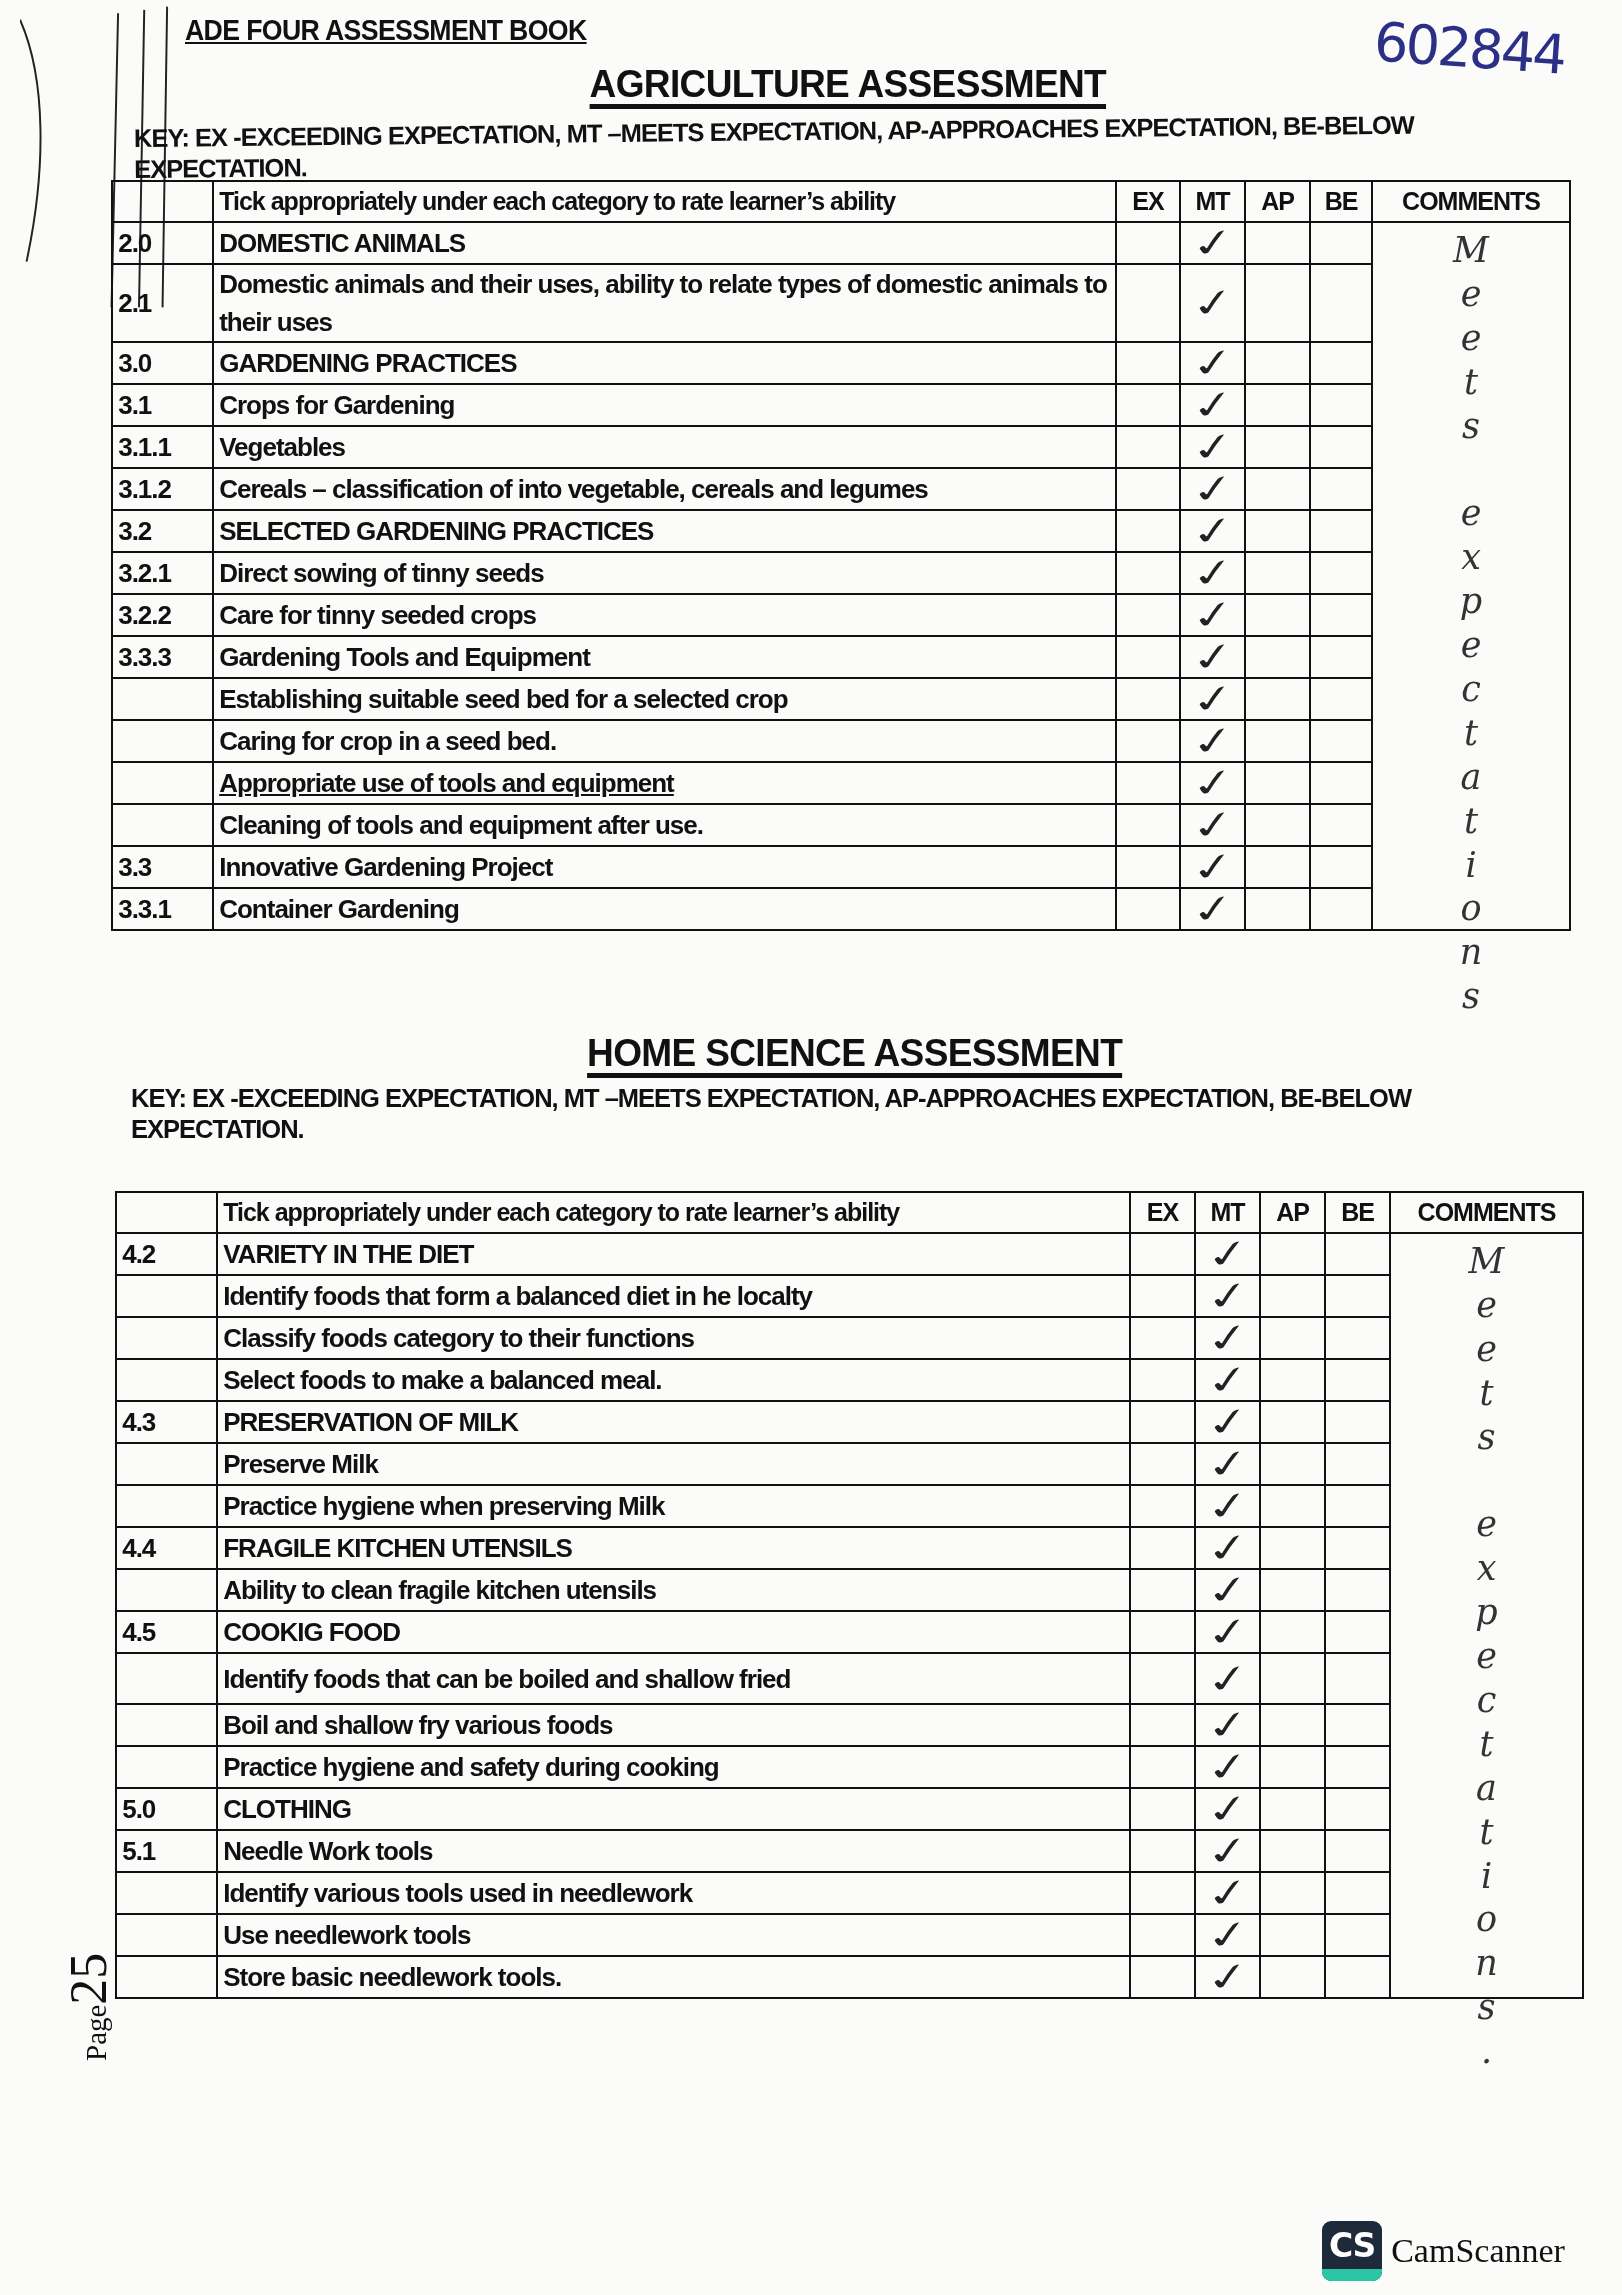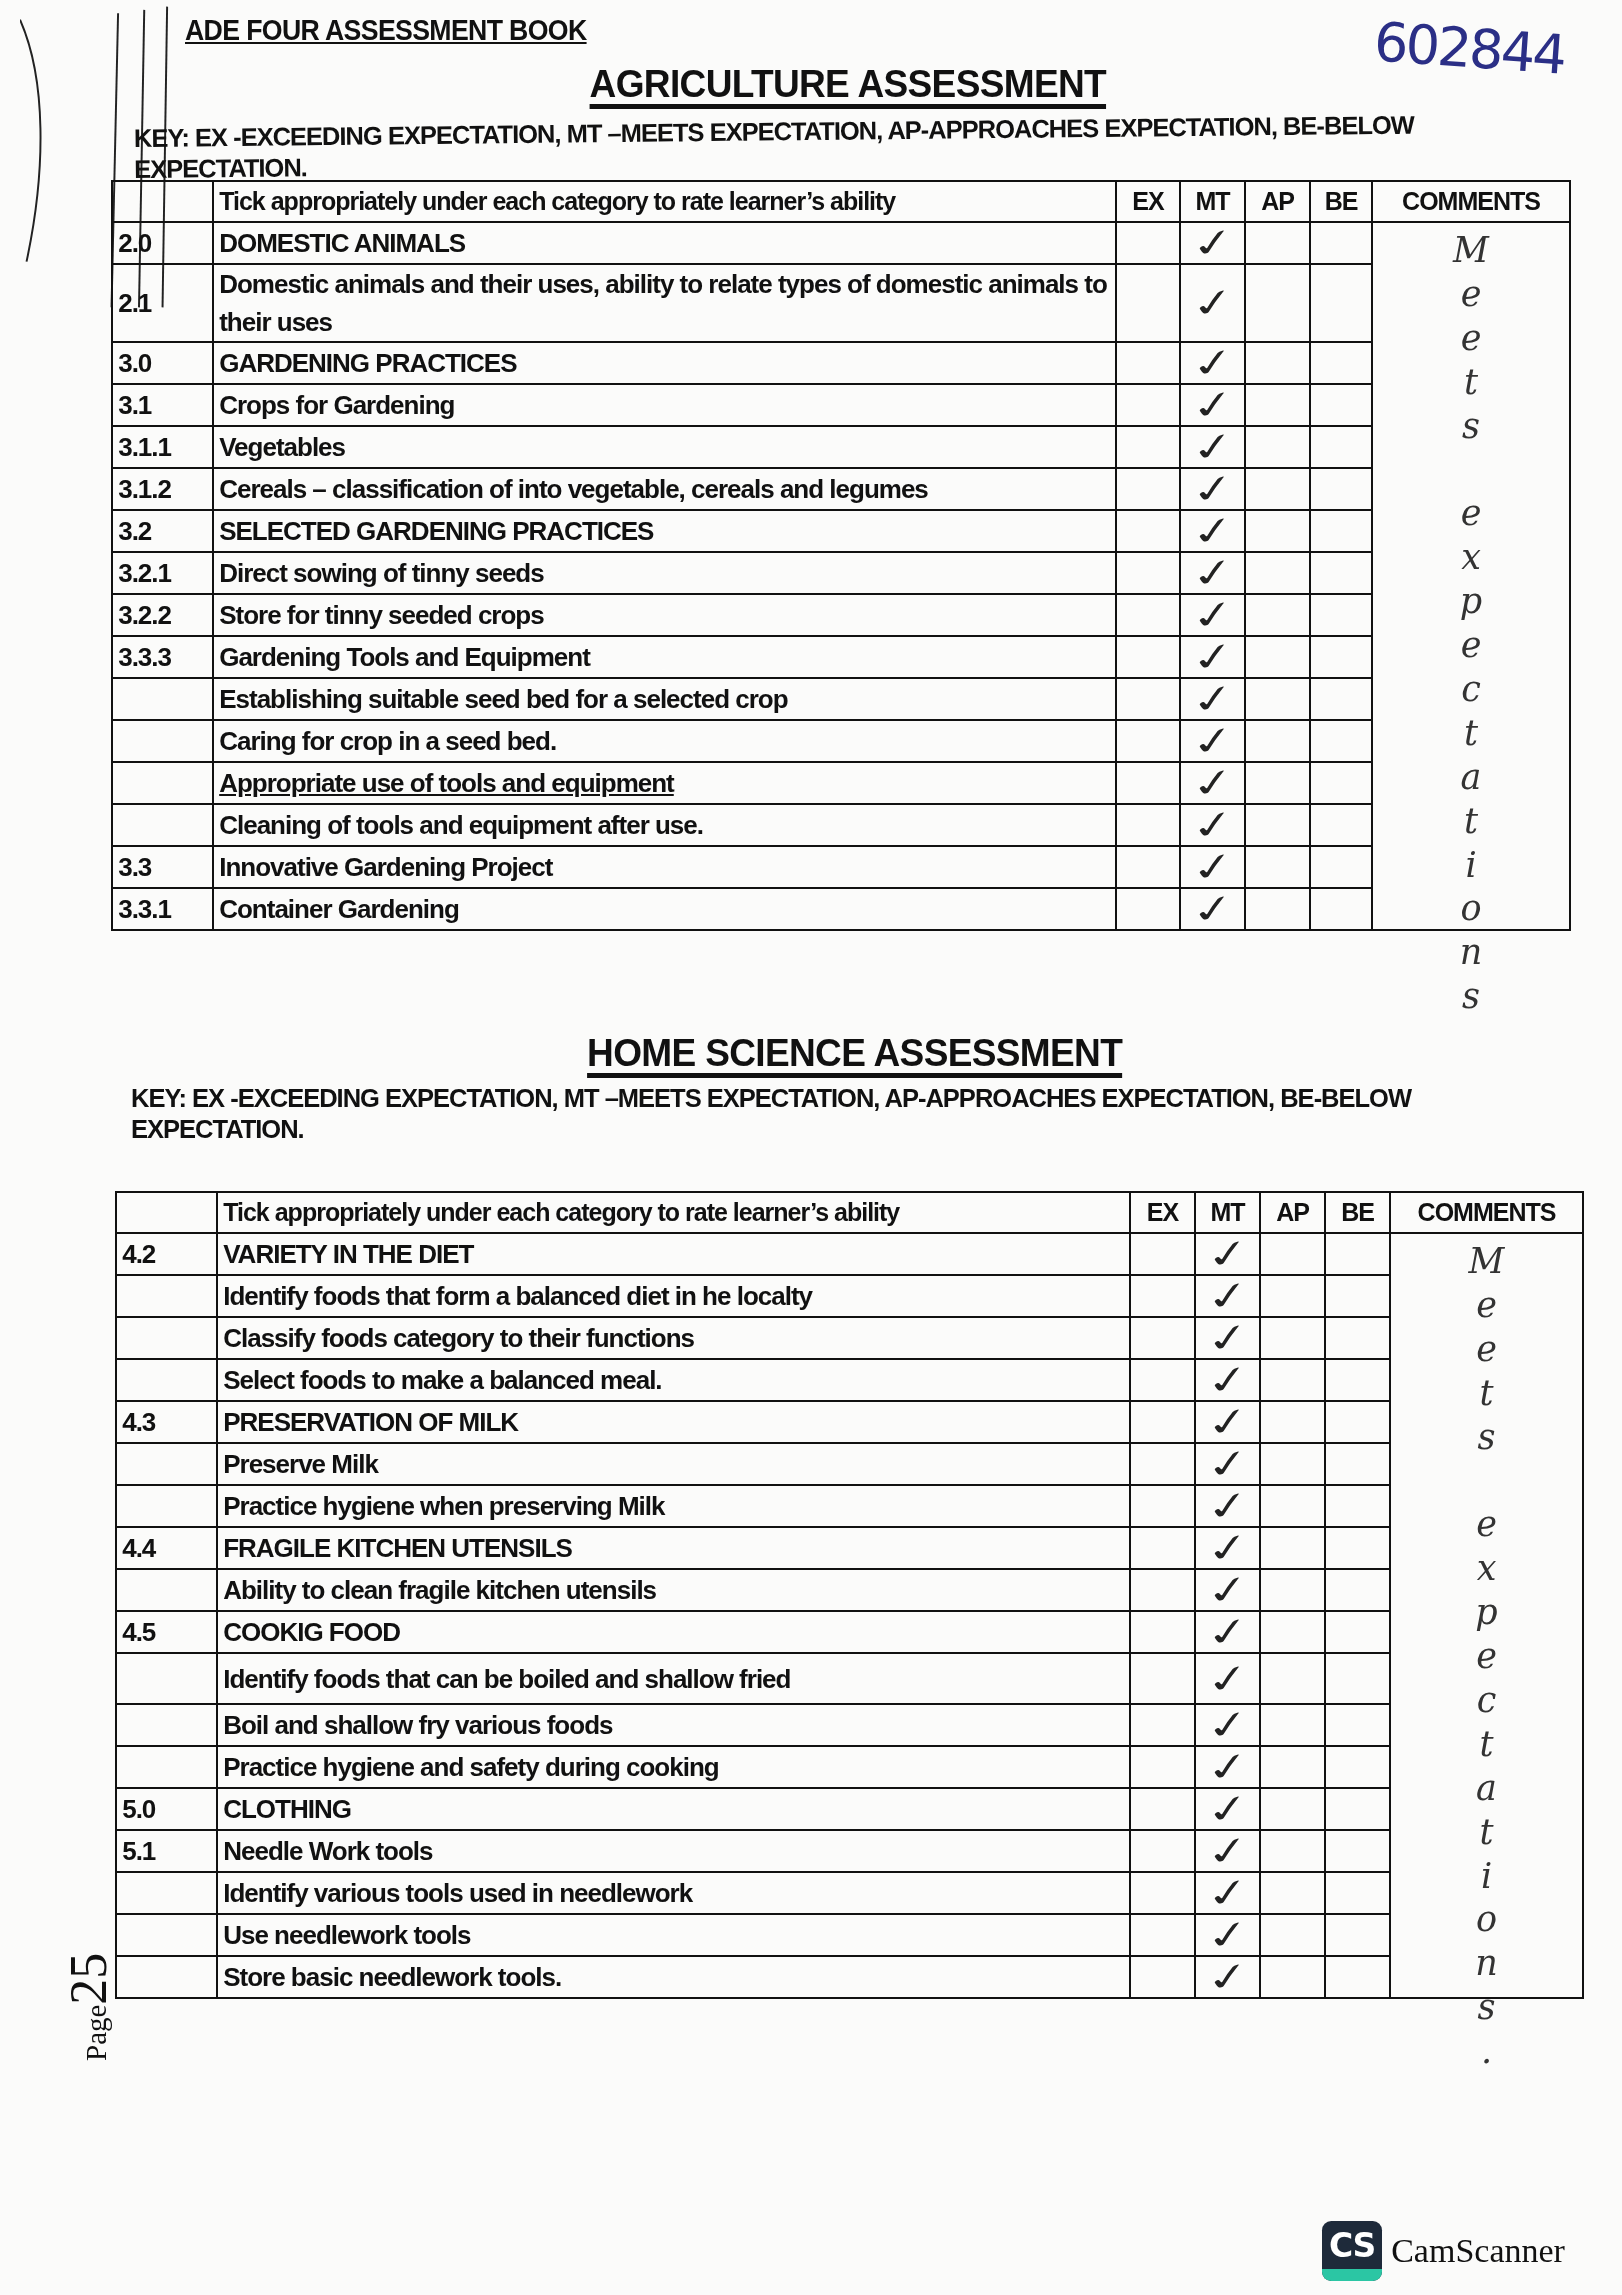--- a/index.html
+++ b/index.html
@@ -162,21 +162,21 @@
       <tr style="height: 39px;">
         <td class="code">3.2.1</td>
         <td class="desc">Direct sowing of tinny seeds</td>
         <td class="mark"></td>
         <td class="mark"><span class="tick">✓</span></td>
         <td class="mark"></td>
         <td class="mark"></td>
       </tr>
       <tr style="height: 37px;">
         <td class="code">3.2.2</td>
-        <td class="desc">Store for tinny seeded crops</td>
+        <td class="desc">Care for tinny seeded crops</td>
         <td class="mark"></td>
         <td class="mark"><span class="tick">✓</span></td>
         <td class="mark"></td>
         <td class="mark"></td>
       </tr>
       <tr style="height: 39px; padding-left: 28px;">
         <td class="code">3.3.3</td>
         <td class="desc">Gardening Tools and Equipment</td>
         <td class="mark"></td>
         <td class="mark"><span class="tick">✓</span></td>

